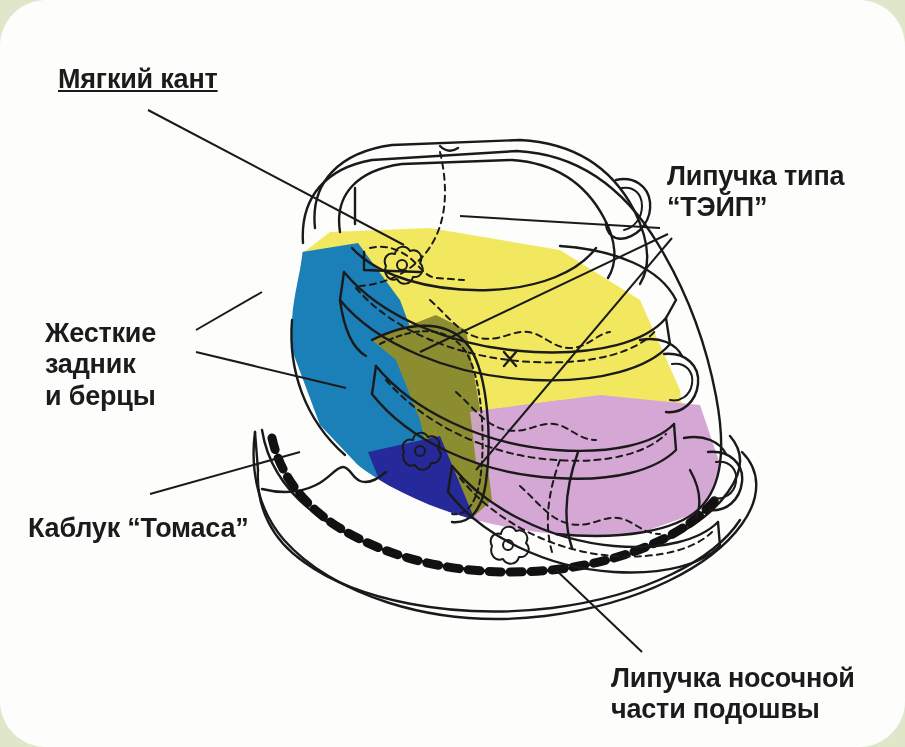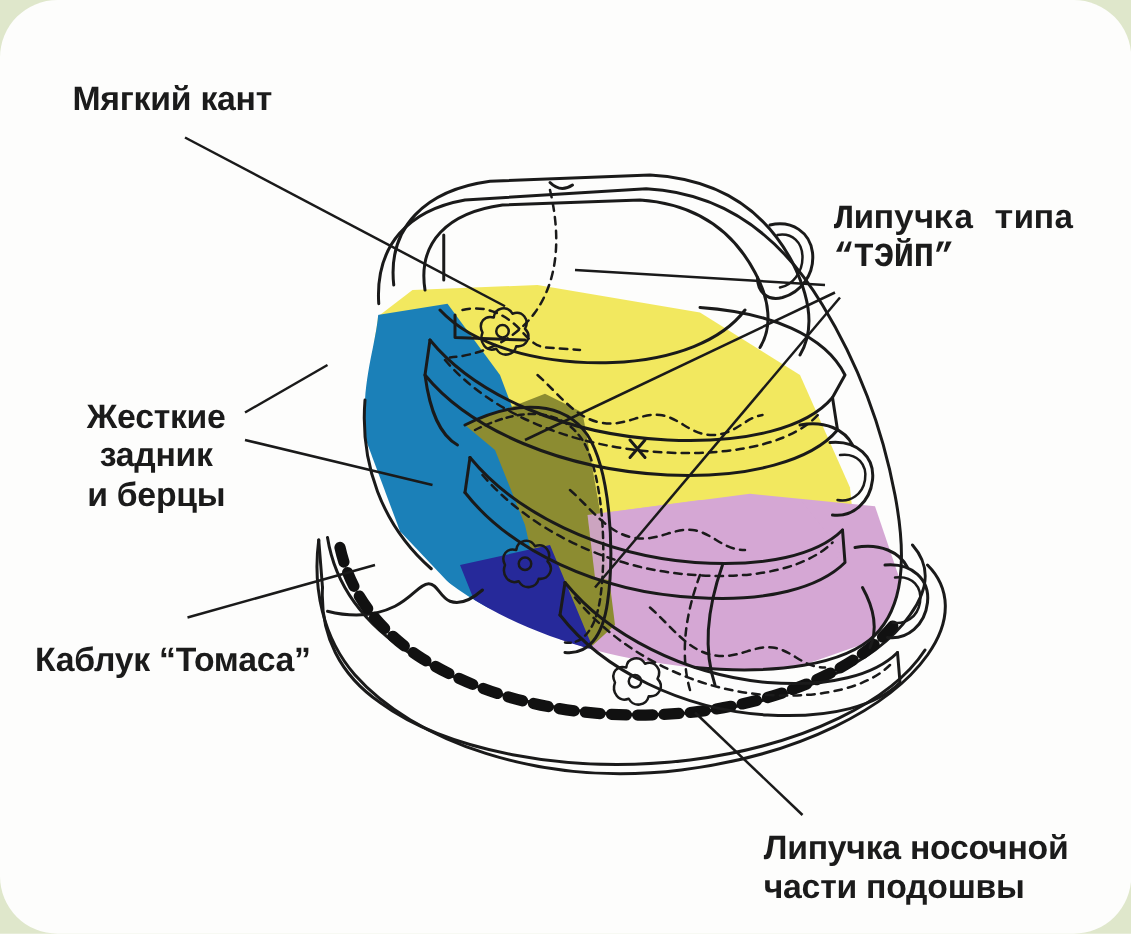--- a/index.html
+++ b/index.html
@@ -18,23 +18,23 @@
   #stage{position:absolute;left:0;top:0;width:905px;height:747px;}
   .lbl{
     position:absolute;
     color:#1b1b1b;
     font-weight:bold;
     font-size:27px;
     line-height:1.16;
     letter-spacing:-0.2px;
     white-space:pre-line;
   }
-  #lbl-soft-collar{left:58px;top:64px;}
-  #lbl-tape{left:667px;top:161px;font-family:Liberation Mono, monospace;}
-  #lbl-stiff{left:45px;top:318px;text-align:center;width:160px;}
+  #lbl-soft-collar{left:58px;top:64px;text-decoration:underline;}
+  #lbl-tape{left:667px;top:161px;}
+  #lbl-stiff{left:45px;top:318px;width:160px;}
   #lbl-thomas{left:28px;top:513px;}
   #lbl-roll{left:611px;top:663px;}
   svg{display:block;}
 </style>
 </head>
 <body>
 
 <div id="card">
 
   <svg id="stage" viewBox="0 0 905 747">

